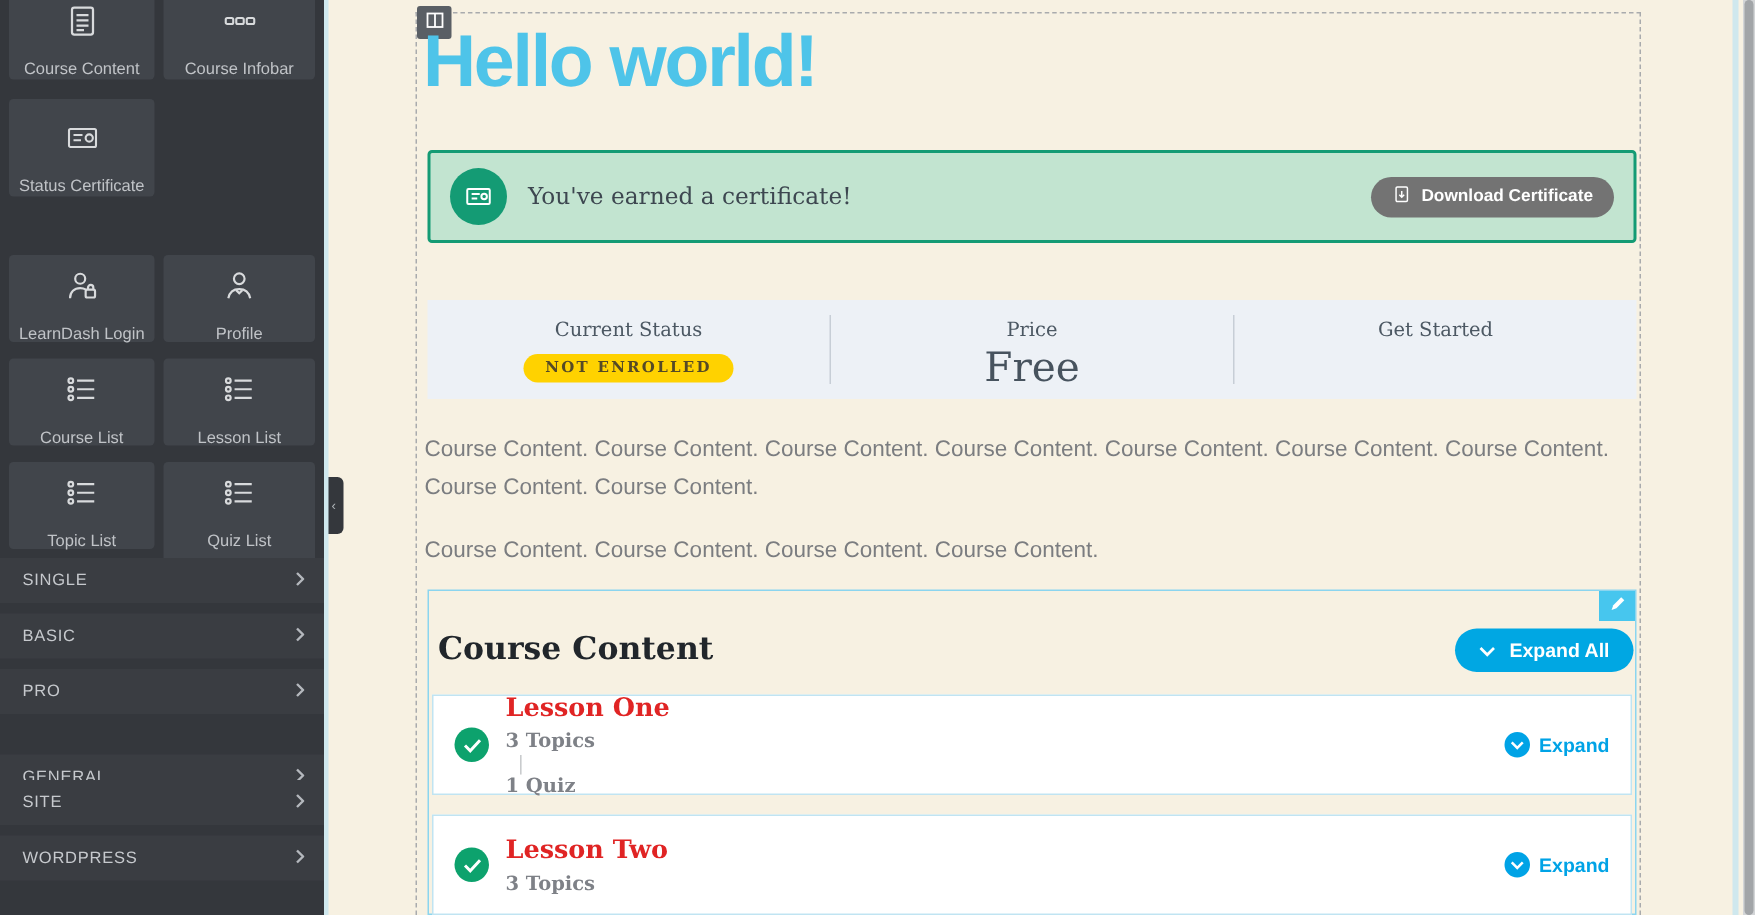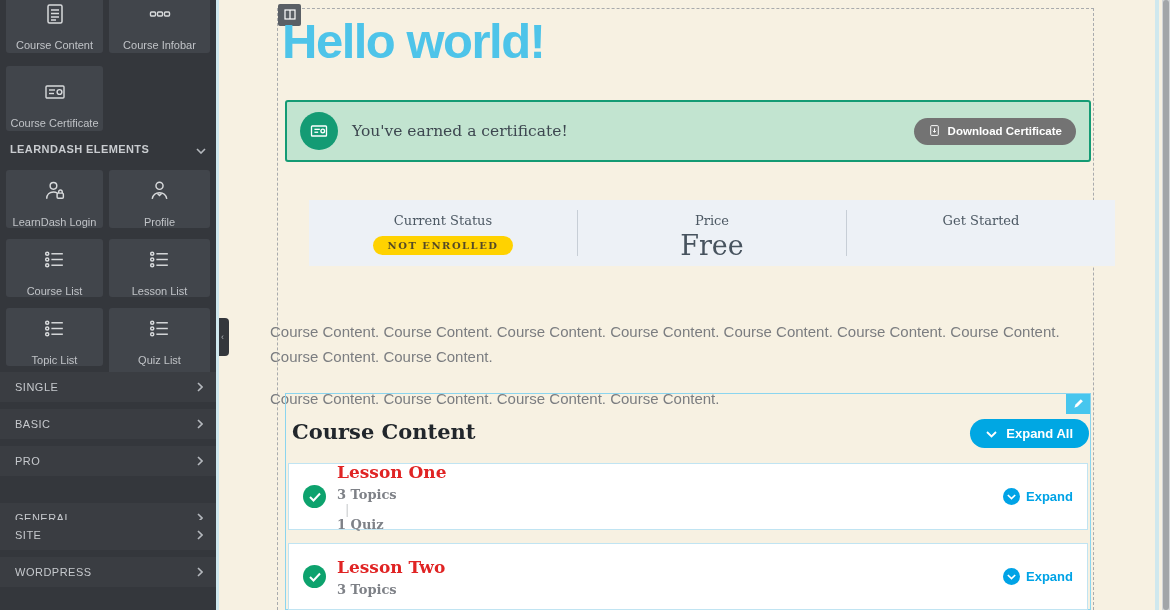--- a/index.html
+++ b/index.html
@@ -67,33 +67,33 @@
   .cert-msg { margin-left:14px; font-family:"DejaVu Serif", serif; font-size:15.5px; color:#3d4750; }
   .cert-spacer { flex:1; }
   .dl-btn {
     display:flex; align-items:center; gap:7px; height:27px; padding:0 14px;
     border-radius:14px; background:#737373; color:#fff; font-weight:bold;
     font-size:11.5px; border:none; cursor:pointer; font-family:"Liberation Sans", sans-serif;
   }
 
   .status-bar {
     position:absolute; left:285px; top:200px; width:806px; height:66px;
-    background:#edf1f6; display:flex;margin-left:24px;
+    background:#edf1f6; display:flex;
   }
   .status-col { flex:1; display:flex; flex-direction:column; align-items:center; padding-top:13px; }
   .status-div { width:1px; height:46px; background:#c7ced6; align-self:center; }
   .status-lbl { font-family:"DejaVu Serif", serif; font-size:13px; color:#4c5863; }
   .status-badge {
     margin-top:8px; background:#ffd200; color:#554a26;
     font-family:"DejaVu Serif", serif; font-size:10px; font-weight:bold;
     letter-spacing:1.5px; padding:4px 15px; border-radius:11px;
   }
   .status-price { margin-top:2px; font-family:"DejaVu Serif", serif; font-size:27px; color:#47535e; }
 
-  .paras { position:absolute; left:270px; top:288px; width:795px;margin-top:32px; }
+  .paras { position:absolute; left:283px; top:288px; width:795px; }
   .paras p { font-size:15px; color:#7b7d80; line-height:1.65; }
   .paras p + p { margin-top:17px; }
 
   .cc-widget {
     position:absolute; left:285px; top:393px; width:806px; height:217px;
     border:1px solid #8bd5ef;
   }
   .pencil-handle {
     position:absolute; right:0; top:0; width:24px; height:20px; background:#47c6ee;
     display:flex; align-items:center; justify-content:center; cursor:pointer;
@@ -168,31 +168,23 @@
 
     <div class="w-card" style="left:6px; top:66px; width:97px; height:65px;">
       <span class="icn" style="margin-top:14px;">
         <svg width="24" height="24" viewBox="0 0 24 24" fill="none" stroke="currentColor" stroke-width="1.4">
           <rect x="3" y="6" width="18" height="12" rx="1"></rect>
           <line x1="6" y1="10" x2="12" y2="10"></line>
             <line x1="6" y1="13.5" x2="11" y2="13.5"></line>
           <circle cx="16.5" cy="12" r="2.4"></circle>
         </svg>
       </span>
-      <span class="lbl">Course Certificate</span>
-    </div>
-
-    <div class="sb-header">
-      <span class="lbl">LEARNDASH ELEMENTS</span>
-      <span class="sb-chev">
-        <svg width="10" height="6" viewBox="0 0 10 6" fill="none" stroke="currentColor" stroke-width="1.6">
-            <polyline points="1,1 5,5 9,1"></polyline>
-          </svg>
-      </span>
-    </div>
+      <span class="lbl">Status Certificate</span>
+    </div>
+
 
     <div class="w-card" style="left:6px; top:170px; width:97px; height:58px;">
       <span class="icn" style="margin-top:8px;">
         <svg width="25" height="25" viewBox="0 0 24 24" fill="none" stroke="currentColor" stroke-width="1.4">
           <circle cx="11" cy="7.5" r="3.2"></circle>
           <path d="M4.5 20c0-4 2.8-6.5 6.5-6.5 1.4 0 2.7.4 3.8 1"></path>
           <rect x="14.5" y="14.5" width="6" height="5" rx="1"></rect>
           <path d="M16 14.5v-1.3a1.7 1.7 0 0 1 3.4 0v1.3"></path>
         </svg>
       </span>

